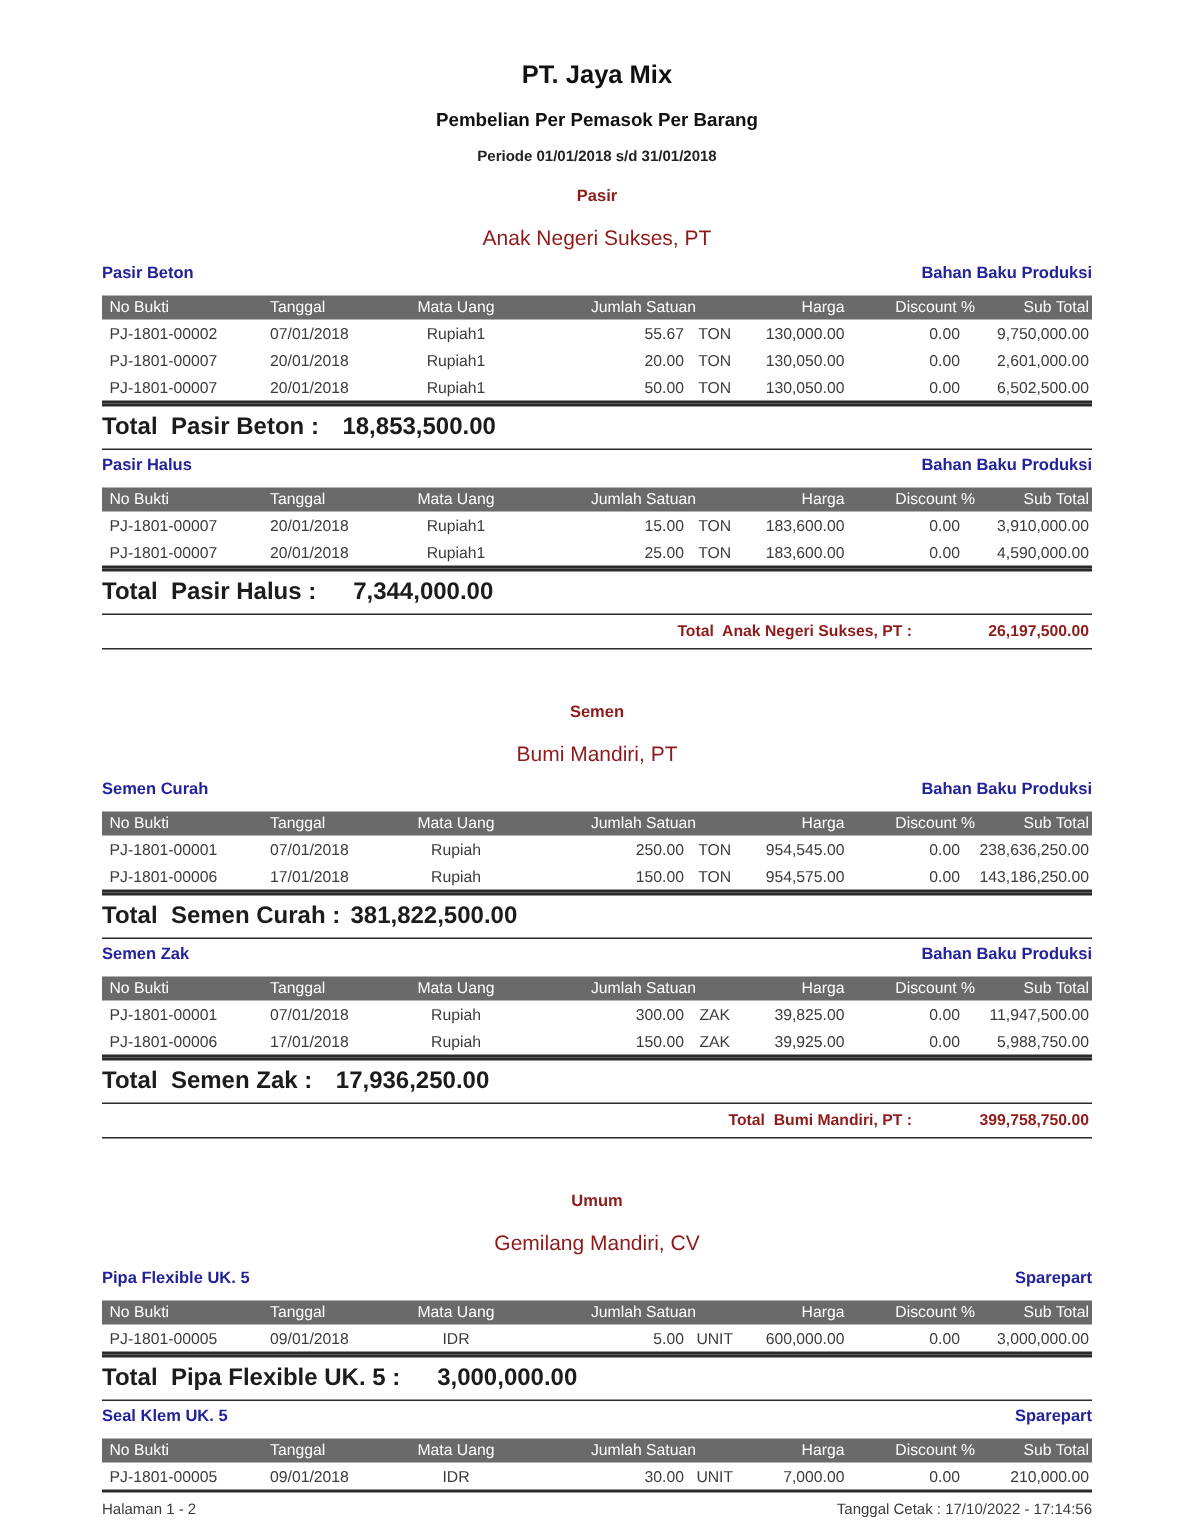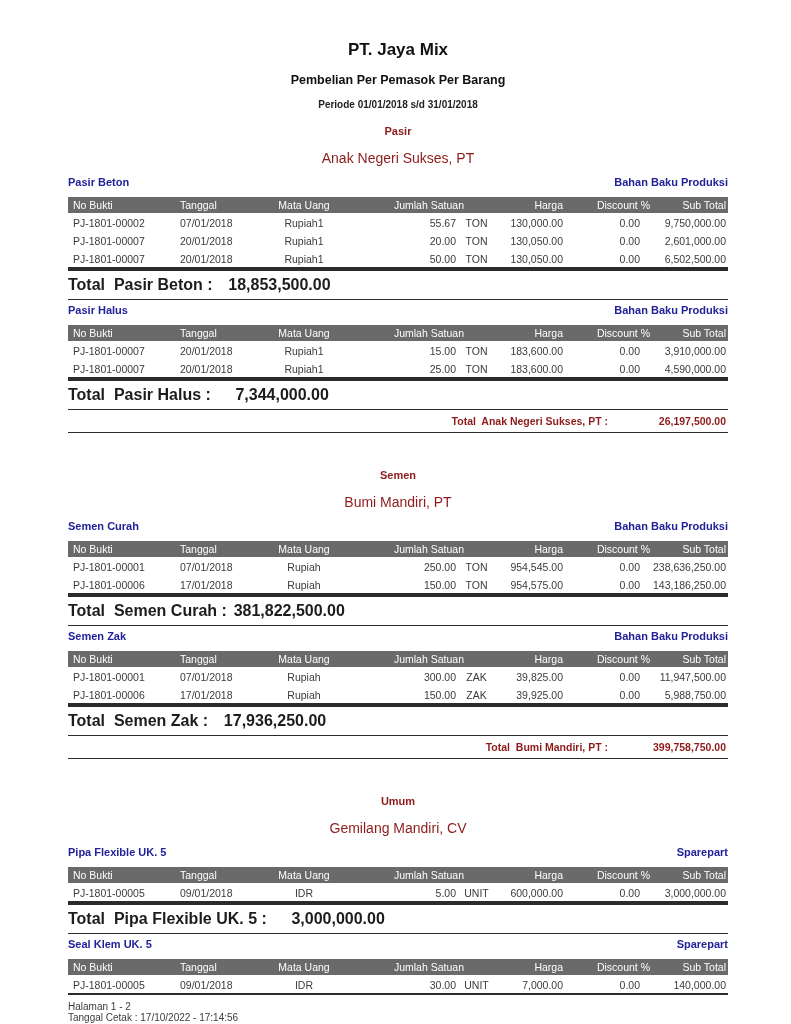--- a/index.html
+++ b/index.html
@@ -64,21 +64,21 @@
     display: flex; justify-content: flex-end; align-items: center;
     border-bottom: 1.5px solid #2b2b2b;
     padding: 5px 0; font-size: 10.5px; font-weight: bold; color: var(--red);
   }
   .supplier-total .t-label { white-space: pre; }
   .supplier-total .t-value { width: 120px; text-align: right; padding-right: 2px; }
 
   
   .page-footer {
     display: flex; justify-content: space-between;
-    font-size: 10px; color: #3b3b3b; padding-top: 6px; flex-direction: column;
+    font-size: 10px; color: #3b3b3b; padding-top: 6px;
   }
 </style>
 </head>
 <body>
 
 <div class="page">
   <div class="content">
 
     <div class="company">PT. Jaya Mix</div>
     <div class="rep-title">Pembelian Per Pemasok Per Barang</div>
@@ -363,21 +363,21 @@
                   <div class="trow">
     <span class="c1">PJ-1801-00005</span>
     <span class="c2">09/01/2018</span>
     <span class="c3">IDR</span>
     <span class="c4 c4-wrap">
       <span class="qty">30.00</span>
       <span class="unit">UNIT</span>
     </span>
     <span class="c5">7,000.00</span>
     <span class="c6">0.00</span>
-    <span class="c7">140,000.00</span>
+    <span class="c7">210,000.00</span>
   </div>
                 </div>
     </div>
 
   </div>
           </div>
 
   </section>
       </div>
 

